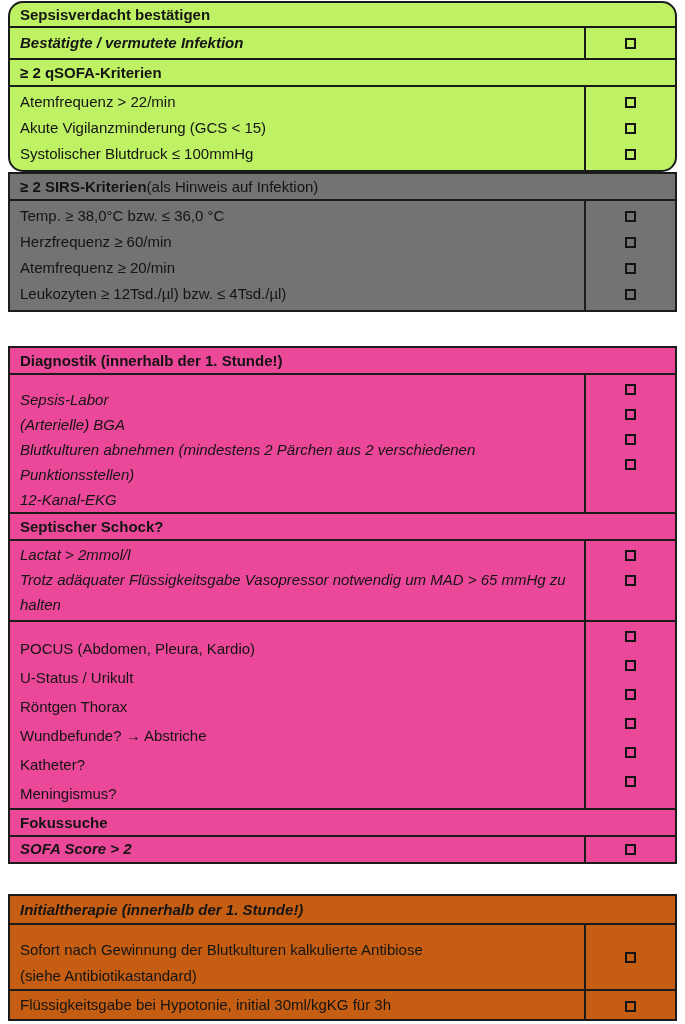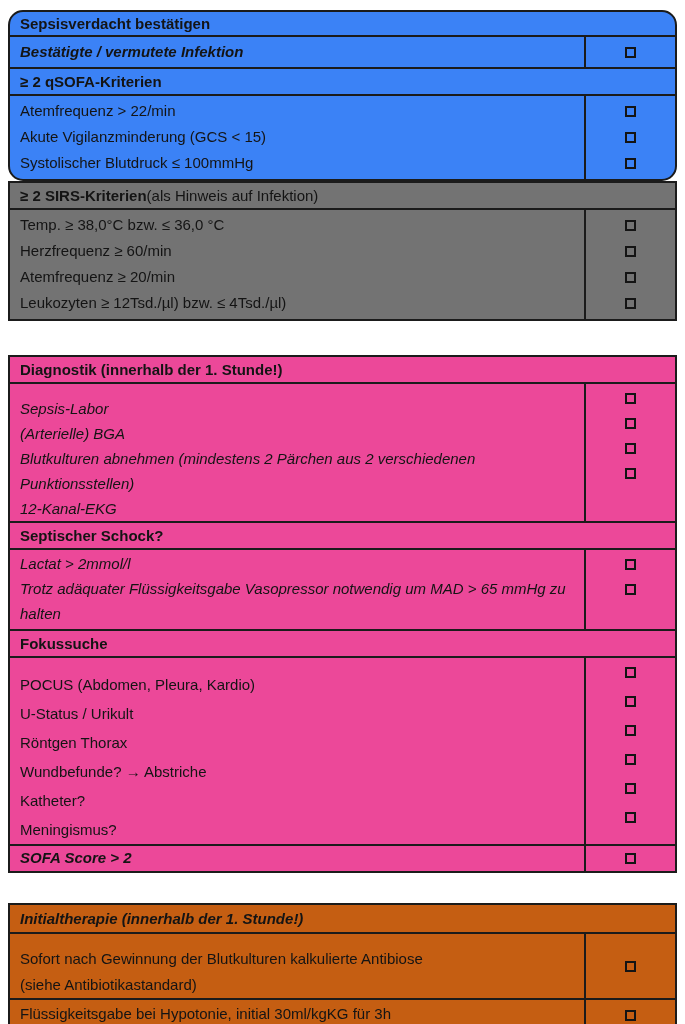--- a/index.html
+++ b/index.html
@@ -10,21 +10,21 @@
     color: #141414;
     font-size: 15px;
     overflow: hidden;
   }
   .tbl {
     width: 669px;
     margin-left: 8px;
     border: 2px solid #1b1b1b;
     box-sizing: border-box;
   }
-  .t1 { margin-top: 10px;  background: #3b82f6; border-radius: 15px; }
+  .t1 { margin-top: 1px;  background: #bef264; border-radius: 15px; }
   .t2 { background: #737373; }
   .t3 { margin-top: 34px; background: #ec4899; }
   .t4 { margin-top: 30px; background: #C55E12; }
   .row { border-top: 2px solid #1b1b1b; }
   .row:first-child { border-top: none; }
   .row.single {
     display: flex; align-items: center;
     padding-left: 10px; padding-right: 6px;
   }
   .bold { font-weight: bold; }
@@ -170,23 +170,20 @@
       </div>
       <div class="cell-check">
         <div class="cbl">
             <span class="cb"></span>
           </div>
         <div class="cbl">
             <span class="cb"></span>
           </div>
       </div>
     </div>
-    <div class="row single bold h25">
-      <span>Fokussuche</span>
-    </div>
     <div class="row split lh29">
       <div class="cell-text pad0">
         <div class="line">POCUS (Abdomen, Pleura, Kardio)</div>
         <div class="line">U-Status / Urikult</div>
         <div class="line">Röntgen Thorax</div>
         <div class="line">Wundbefunde? → Abstriche</div>
         <div class="line">Katheter?</div>
         <div class="line">Meningismus?</div>
       </div>
       <div class="cell-check" style="padding-top:0;">
@@ -203,20 +200,23 @@
             <span class="cb"></span>
           </div>
         <div class="cbl">
             <span class="cb"></span>
           </div>
         <div class="cbl">
             <span class="cb"></span>
           </div>
       </div>
     </div>
+    <div class="row single bold h25">
+      <span>Fokussuche</span>
+    </div>
     <div class="row split lh25">
       <div class="cell-text bold slh" style="height:23px;padding-top:0;padding-bottom:0;text-align:center;">
         <span class="line">SOFA Score &gt; 2</span>
       </div>
       <div class="cell-check vcenter">
         <div class="cbl">
             <span class="cb"></span>
           </div>
       </div>
     </div>

